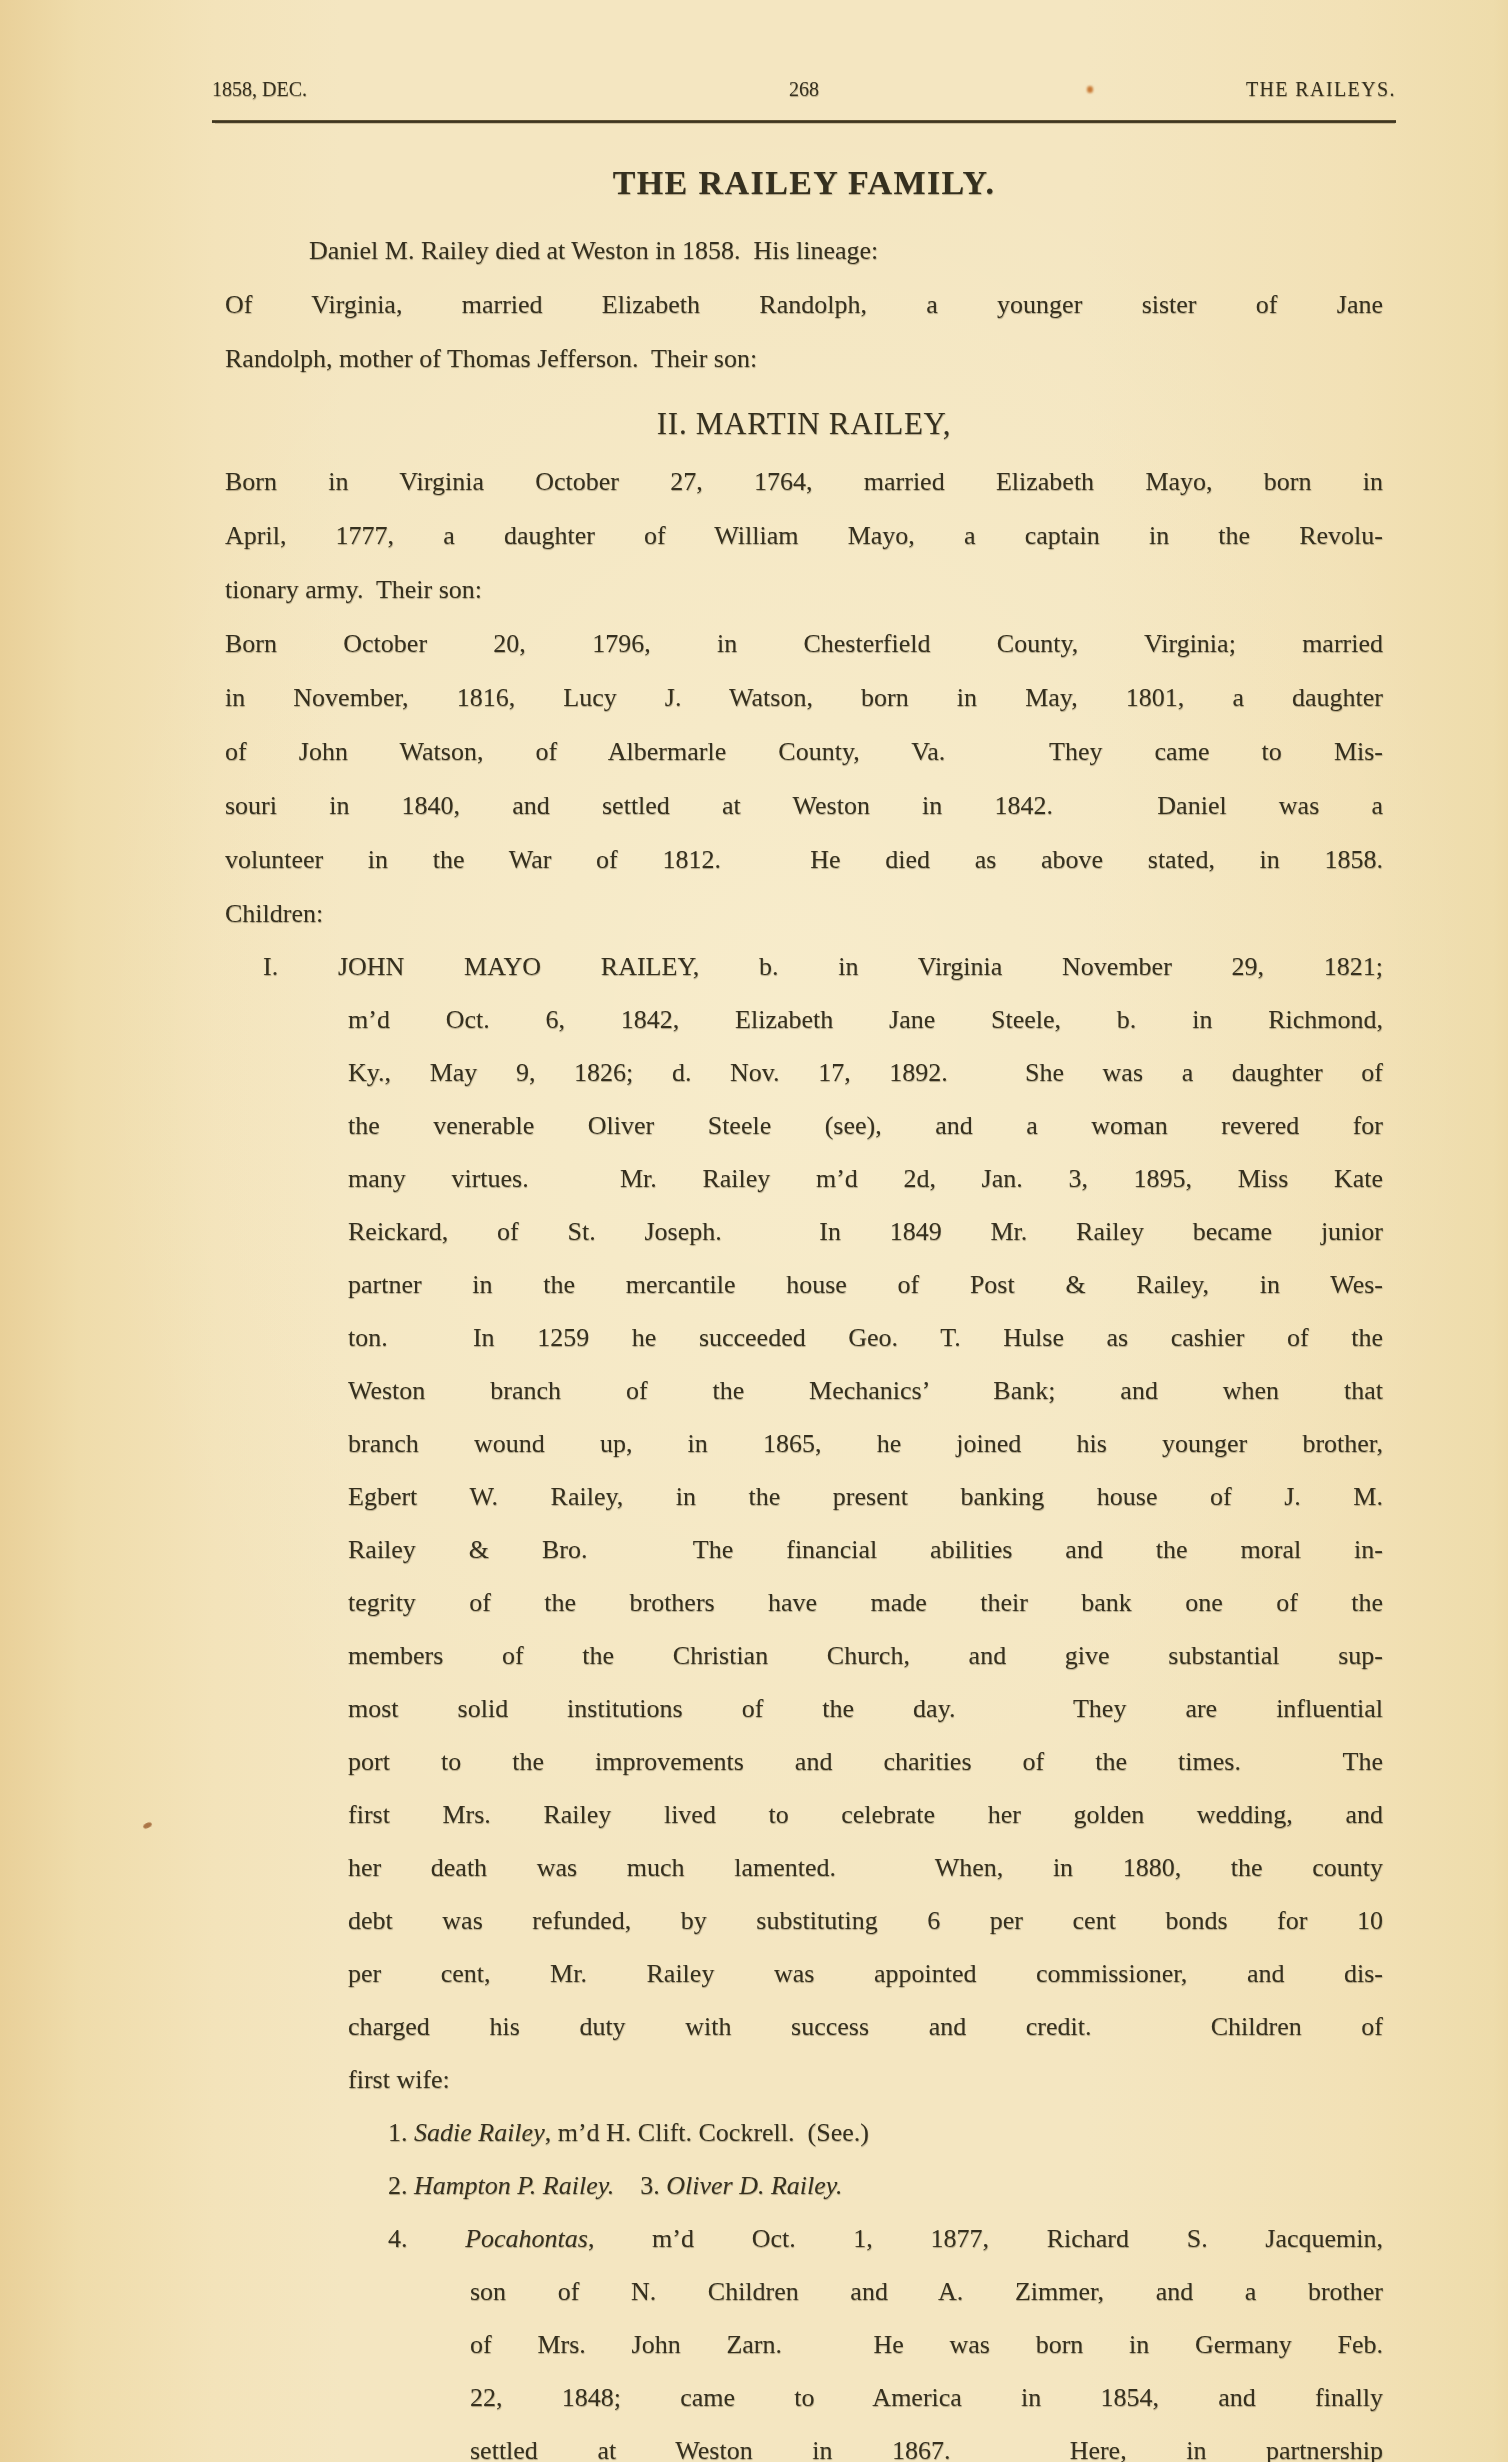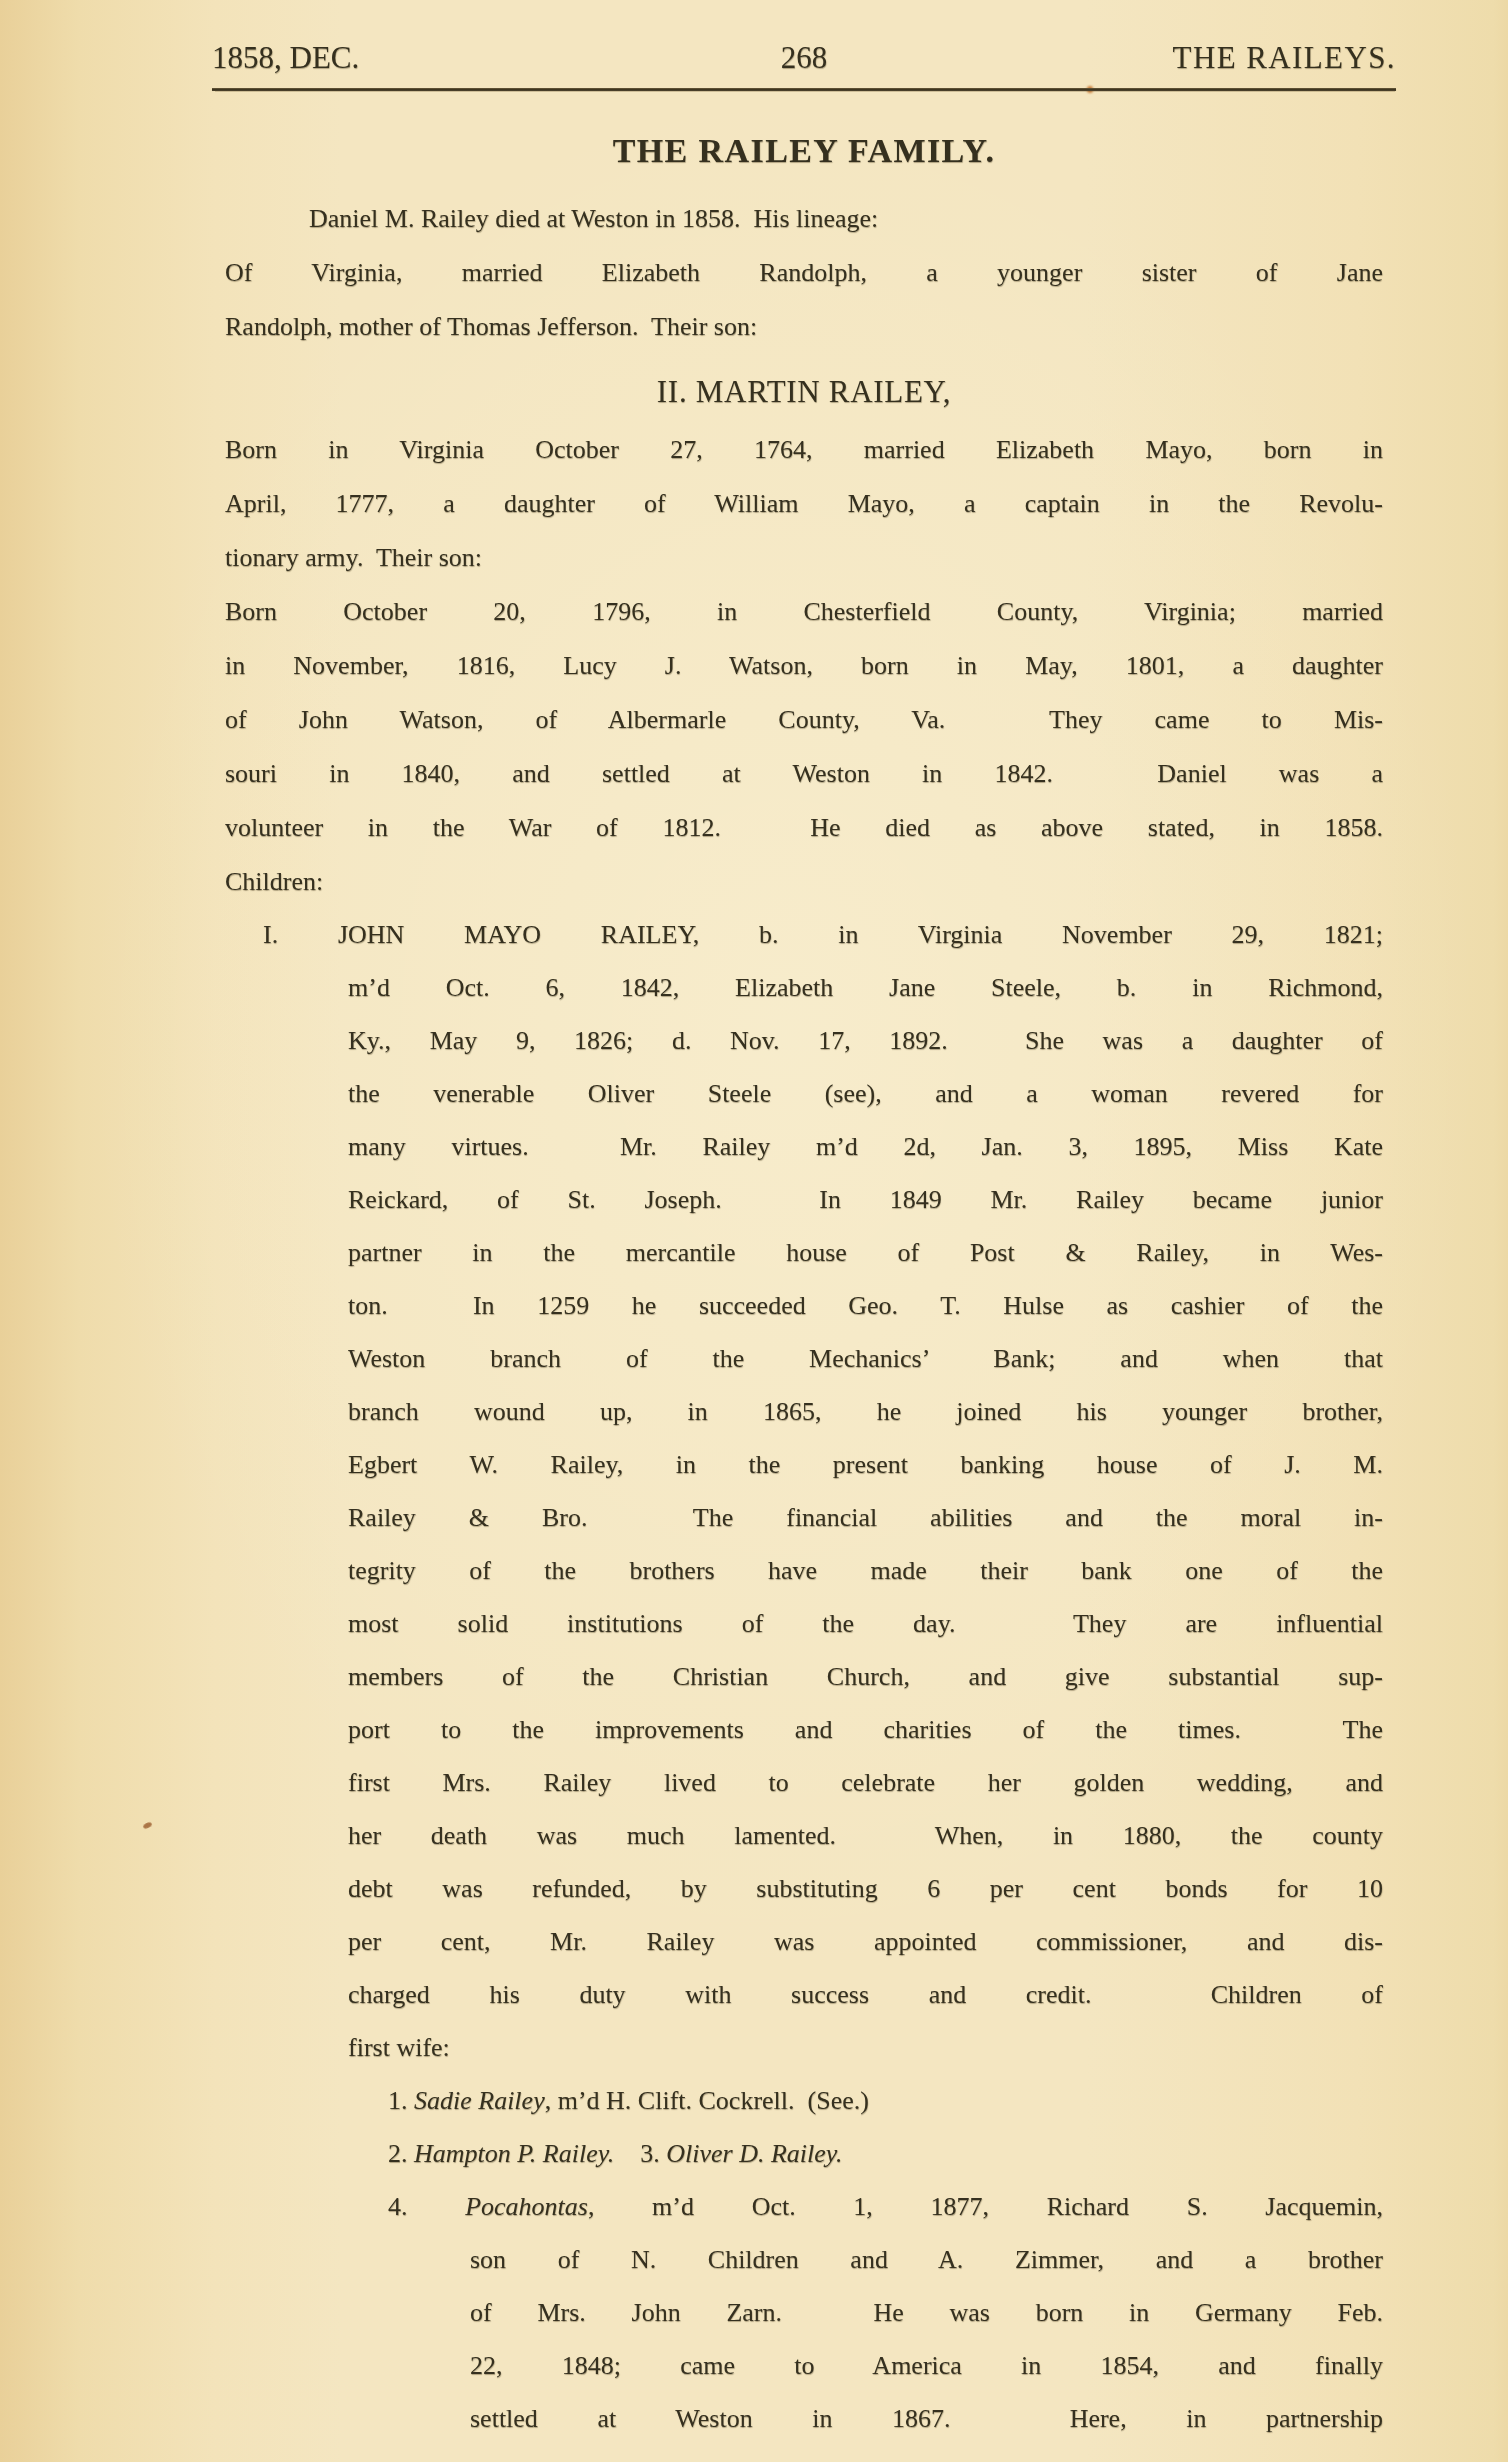--- a/index.html
+++ b/index.html
@@ -10,21 +10,21 @@
     font-family:"Liberation Serif","DejaVu Serif",serif;
     color:#35301f;
     background:
       radial-gradient(ellipse 999px 1355px at 52% 42%, rgba(255,250,228,0.30), rgba(255,250,228,0) 70%),
       linear-gradient(90deg, #e9d099 0px, #efdcab 78px, #f3e3ba 214px, #f4e6c1 342px, #f4e6c1 72%, #f2e1b6 90%, #eedcab 99%, #ecd8a4 100%),
       #f3e4bd;
     text-shadow: 0.4px 0.8px 0.9px rgba(64,50,22,0.38);
   }
   .content { position:absolute; left:212px; top:0; width:1184px; }
 
-  .pagehead { position:relative; padding-top:74px; font-size:31px; line-height:33px; }
+  .pagehead { position:relative; padding-top:106px; font-size:20px; line-height:33px; }
   .pagehead .hleft  { position:absolute; left:0; bottom:0; }
   .pagehead .hmid   { position:absolute; left:50%; transform:translateX(-50%); bottom:0; }
   .pagehead .hright { position:absolute; right:0; bottom:0; letter-spacing:1.4px; }
 
   .rule { margin-top:14.3px; height:2.9px;
           background:linear-gradient(180deg,#6b5c3c 0%, #3a321d 55%, #514630 100%);
           box-shadow:0 1.4px 0.7px rgba(120,100,60,0.30); }
 
   h1.title { margin:39px 0 0 0; text-align:center; font-weight:bold;
              font-size:34px; line-height:41px; letter-spacing:1.4px; }
@@ -99,22 +99,22 @@
       <p class="line j ec">the venerable Oliver Steele (see), and a woman revered for</p>
       <p class="line j ec">many virtues.  Mr. Railey m’d 2d, Jan. 3, 1895, Miss Kate</p>
       <p class="line j ec">Reickard, of St. Joseph.  In 1849 Mr. Railey became junior</p>
       <p class="line j ec">partner in the mercantile house of Post &amp; Railey, in Wes-</p>
       <p class="line j ec">ton.  In 1259 he succeeded Geo. T. Hulse as cashier of the</p>
       <p class="line j ec">Weston branch of the Mechanics’ Bank; and when that</p>
       <p class="line j ec">branch wound up, in 1865, he joined his younger brother,</p>
       <p class="line j ec">Egbert W. Railey, in the present banking house of J. M.</p>
       <p class="line j ec">Railey &amp; Bro.  The financial abilities and the moral in-</p>
       <p class="line j ec">tegrity of the brothers have made their bank one of the</p>
+      <p class="line j ec">members of the Christian Church, and give substantial sup-</p>
       <p class="line j ec">most solid institutions of the day.  They are influential</p>
-      <p class="line j ec">members of the Christian Church, and give substantial sup-</p>
       <p class="line j ec">port to the improvements and charities of the times.  The</p>
       <p class="line j ec">first Mrs. Railey lived to celebrate her golden wedding, and</p>
       <p class="line j ec">her death was much lamented.  When, in 1880, the county</p>
       <p class="line j ec">debt was refunded, by substituting 6 per cent bonds for 10</p>
       <p class="line j ec">per cent, Mr. Railey was appointed commissioner, and dis-</p>
       <p class="line j ec">charged his duty with success and credit.  Children of</p>
       <p class="line ec">first wife:</p>
     </section>
 
     <section class="kids">

